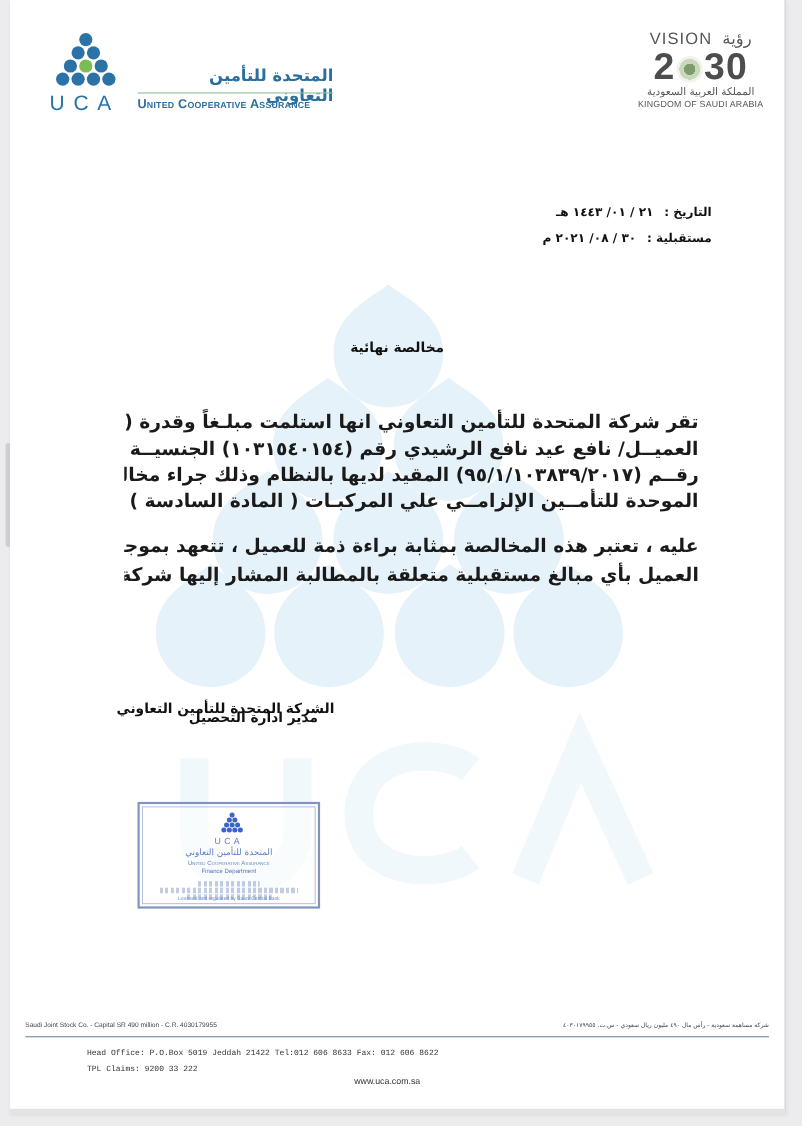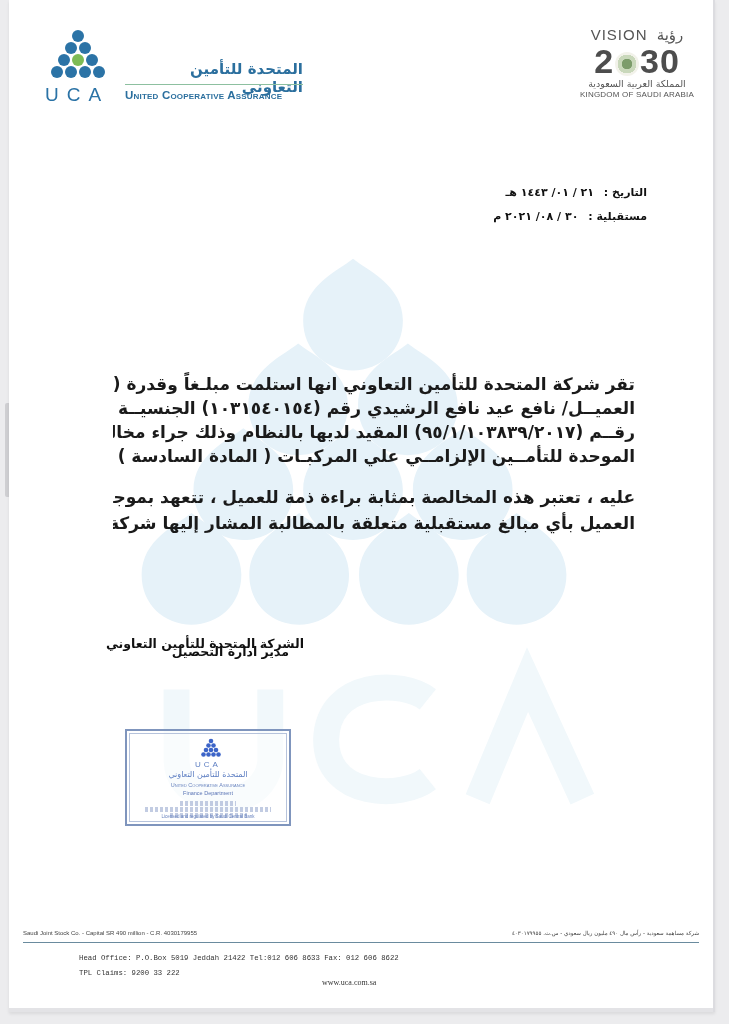--- a/index.html
+++ b/index.html
@@ -87,21 +87,21 @@
   .stamp-lines div { height: 5px; margin: 1px auto; background: repeating-linear-gradient(90deg, #a8b6d6 0 3px, transparent 3px 5px); opacity: 0.7; }
   .stamp-footer { position: absolute; left: 0; width: 100%; bottom: 2px; font-family: "Liberation Sans", sans-serif; font-size: 4.5px; color: #6a84bf; }
 
   
   .footer-top { position: absolute; left: 14px; right: 14px; top: 930px; height: 12px; }
   .footer-top .en { position: absolute; left: 0; top: 0; font-family: "Liberation Sans", sans-serif; font-size: 6px; color: #444; }
   .footer-top .ar { position: absolute; right: 0; top: 0; font-size: 5.5px; color: #444; direction: rtl; }
   .footer-rule { position: absolute; left: 14px; right: 14px; top: 942px; height: 1px; background: #6a8b9e; }
   .footer-en { position: absolute; left: 28px; top: 951px; width: 300px; font-family: Liberation Mono, monospace; font-size: 7.3px; color: #333; margin-left: 42px; }
   .footer-en div { height: 15px; line-height: 15px; white-space: nowrap; }
-  .footer-web { position: absolute; left: 313px; top: 978px; font-family: Liberation Serif, serif; font-size: 8px; color: #333; }
+  .footer-web { position: absolute; left: 313px; top: 978px; font-family: Liberation Sans, sans-serif; font-size: 8px; color: #333; }
   .footer-ar { position: absolute; right: 14px; top: 951px; width: 290px; direction: rtl; text-align: right; font-size: 7px; color: #333; font-weight: bold; }
   .footer-ar div { height: 15px; line-height: 15px; white-space: nowrap; }
   .bottom-band { position: absolute; left: 0; top: 1008px; width: 706px; height: 4px; background: #e3e3e6; }
 </style>
 </head>
 <body>
 
 <div class="left-handle"></div>
 
 <div class="page">
@@ -163,20 +163,21 @@
     <div class="date-row">
       <span class="lbl">التاريخ :</span>
       <span>٢١ / ٠١/ ١٤٤٣ هـ</span>
     </div>
     <div class="date-row">
       <span class="lbl">مستقبلية :</span>
       <span>٣٠ / ٠٨/ ٢٠٢١ م</span>
     </div>
   </div>
 
+  <div class="doc-title">مخالصة نهائية</div>
 
   <div class="para para1">
     <p>تقر شركة المتحدة للتأمين التعاوني انها استلمت مبلـغاً وقدرة (١,٠٠٠) الف ريال لاغـير مــن</p>
     <p>العميــل/ نافع عيد نافع الرشيدي رقم (١٠٣١٥٤٠١٥٤) الجنسيــة ( سعودي ) وذلك قيمــة تحصيل المطالبة</p>
     <p>رقــم (٩٥/١/١٠٣٨٣٩/٢٠١٧) المقيد لديها بالنظام وذلك جراء مخالفة العميل أحـد بنـود الوثيقة</p>
     <p class="last">الموحدة للتأمــين الإلزامــي علي المركبـات ( المادة السادسة )</p>
   </div>
 
   <div class="para para2">
     <p>عليه ، تعتبر هذه المخالصة بمثابة براءة ذمة للعميل ، تتعهد بموجبها شركة المتحدة للتأمين التعاوني بعدم مطالبة</p>

